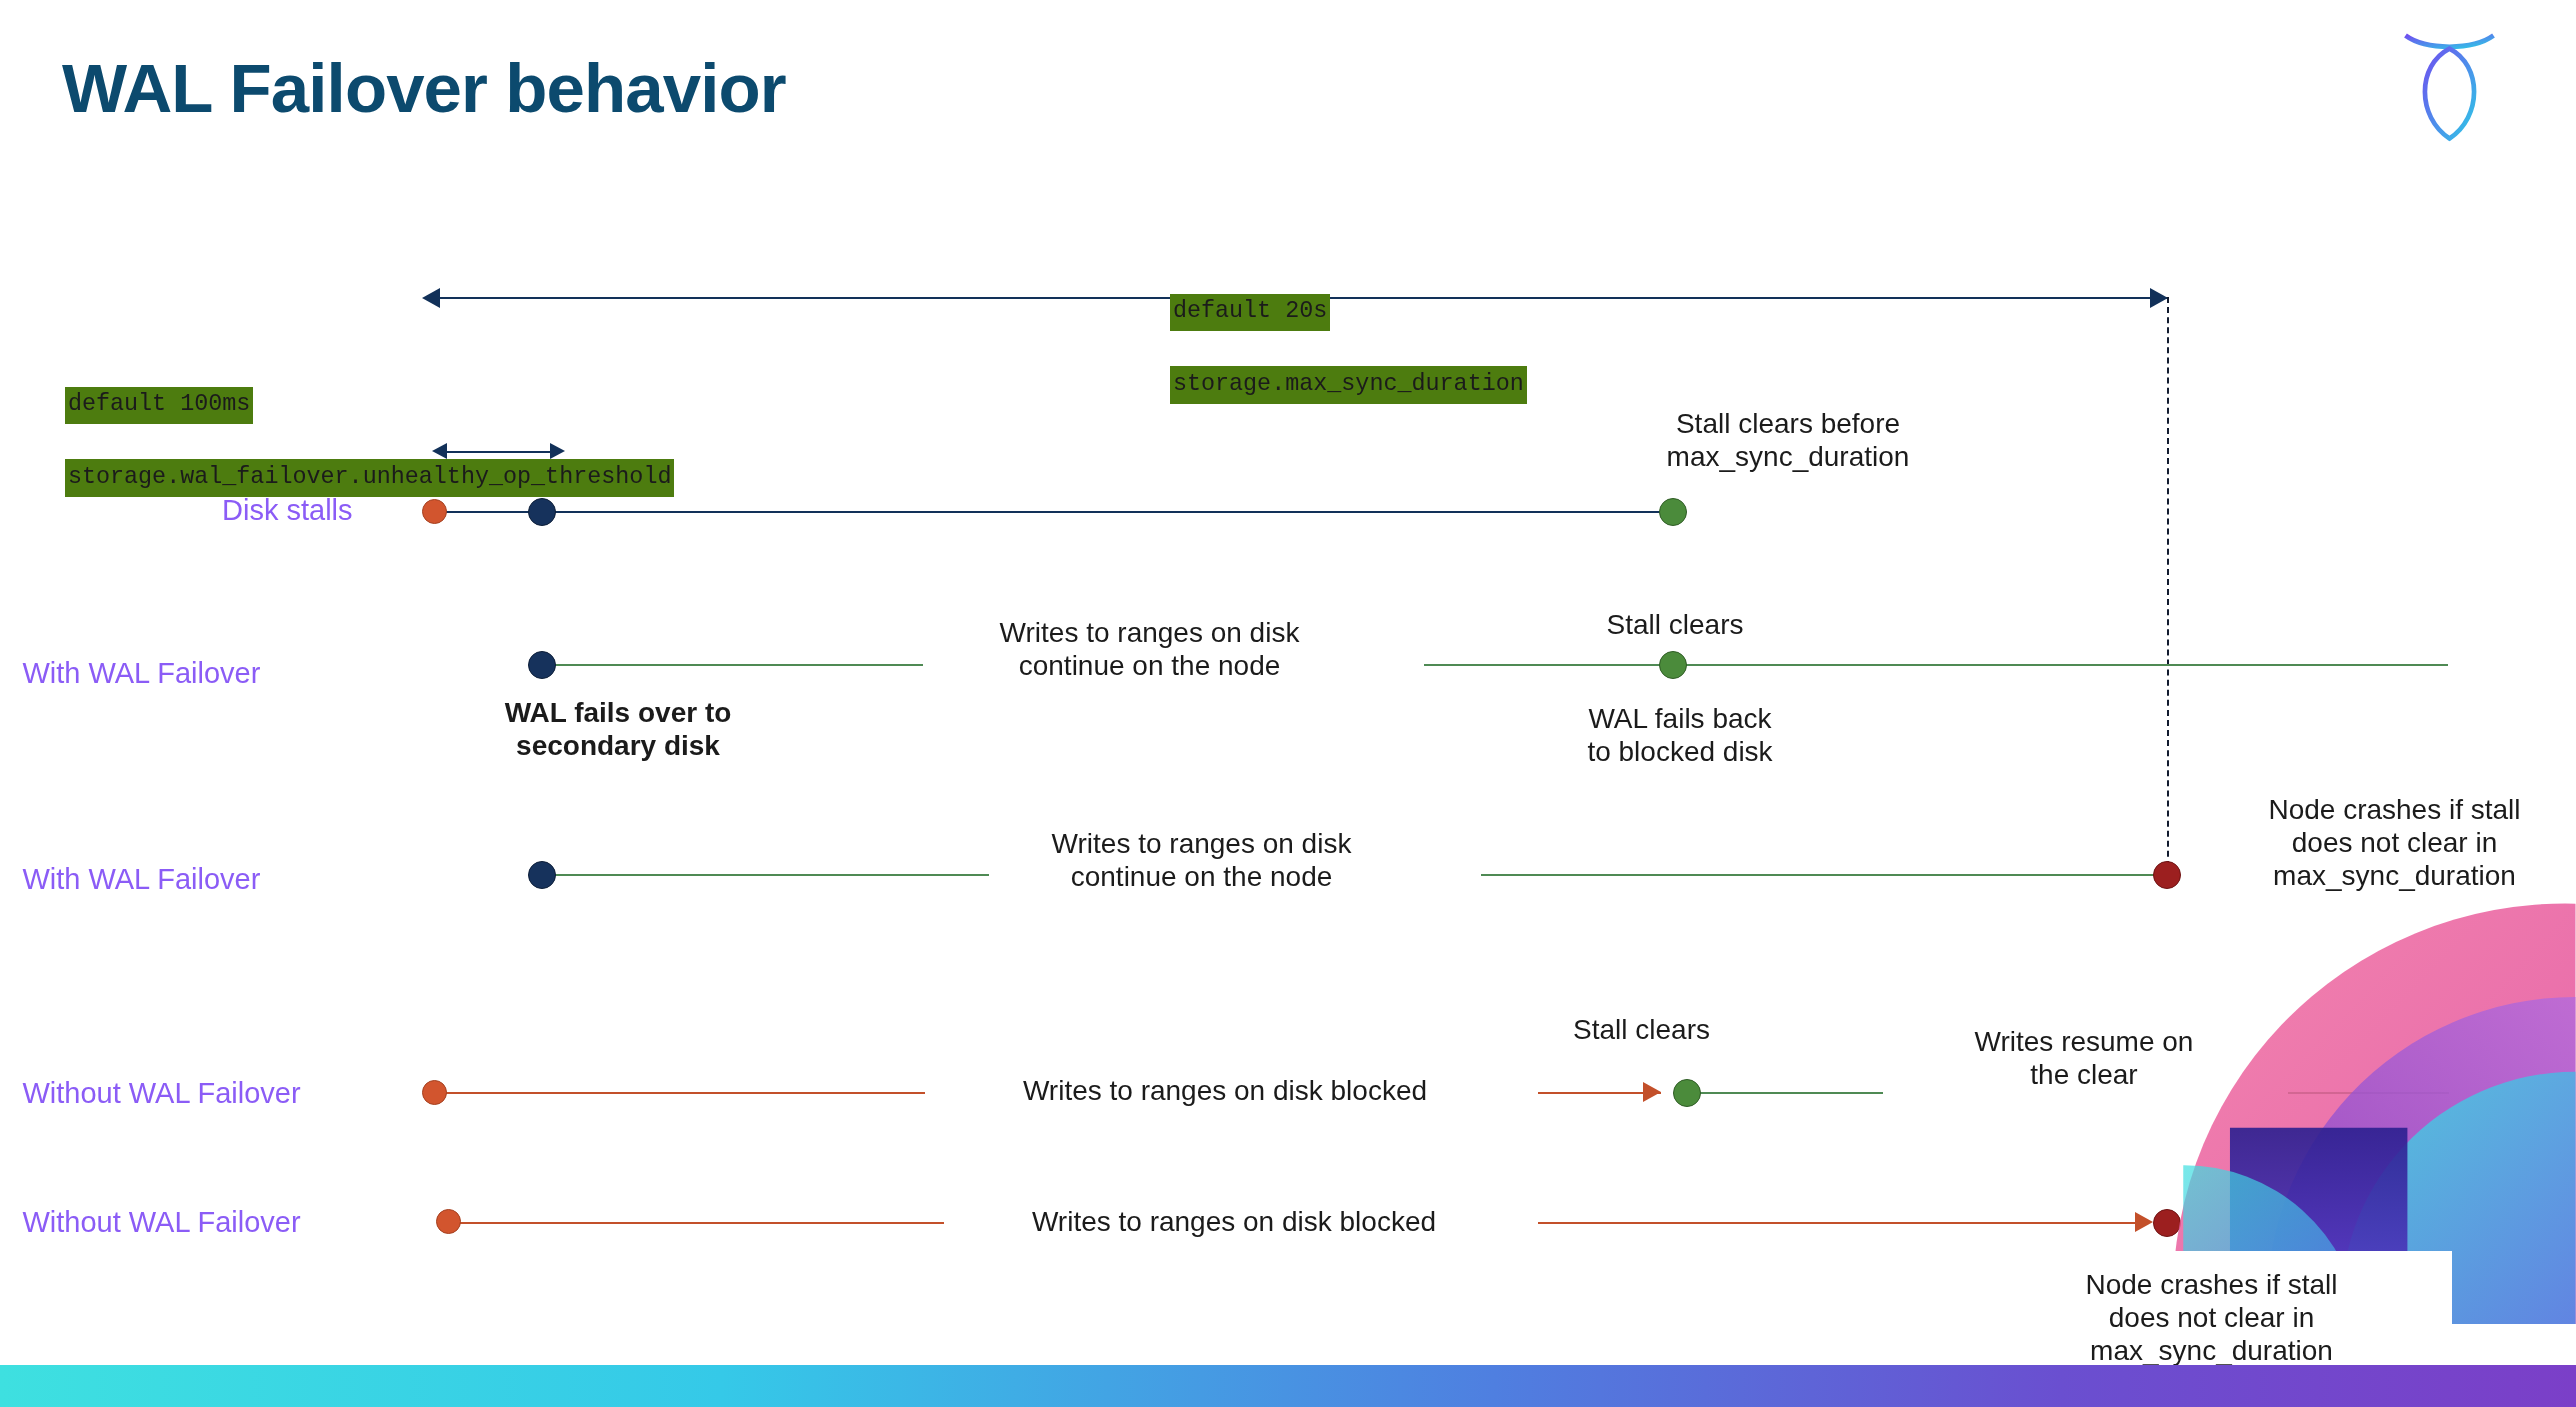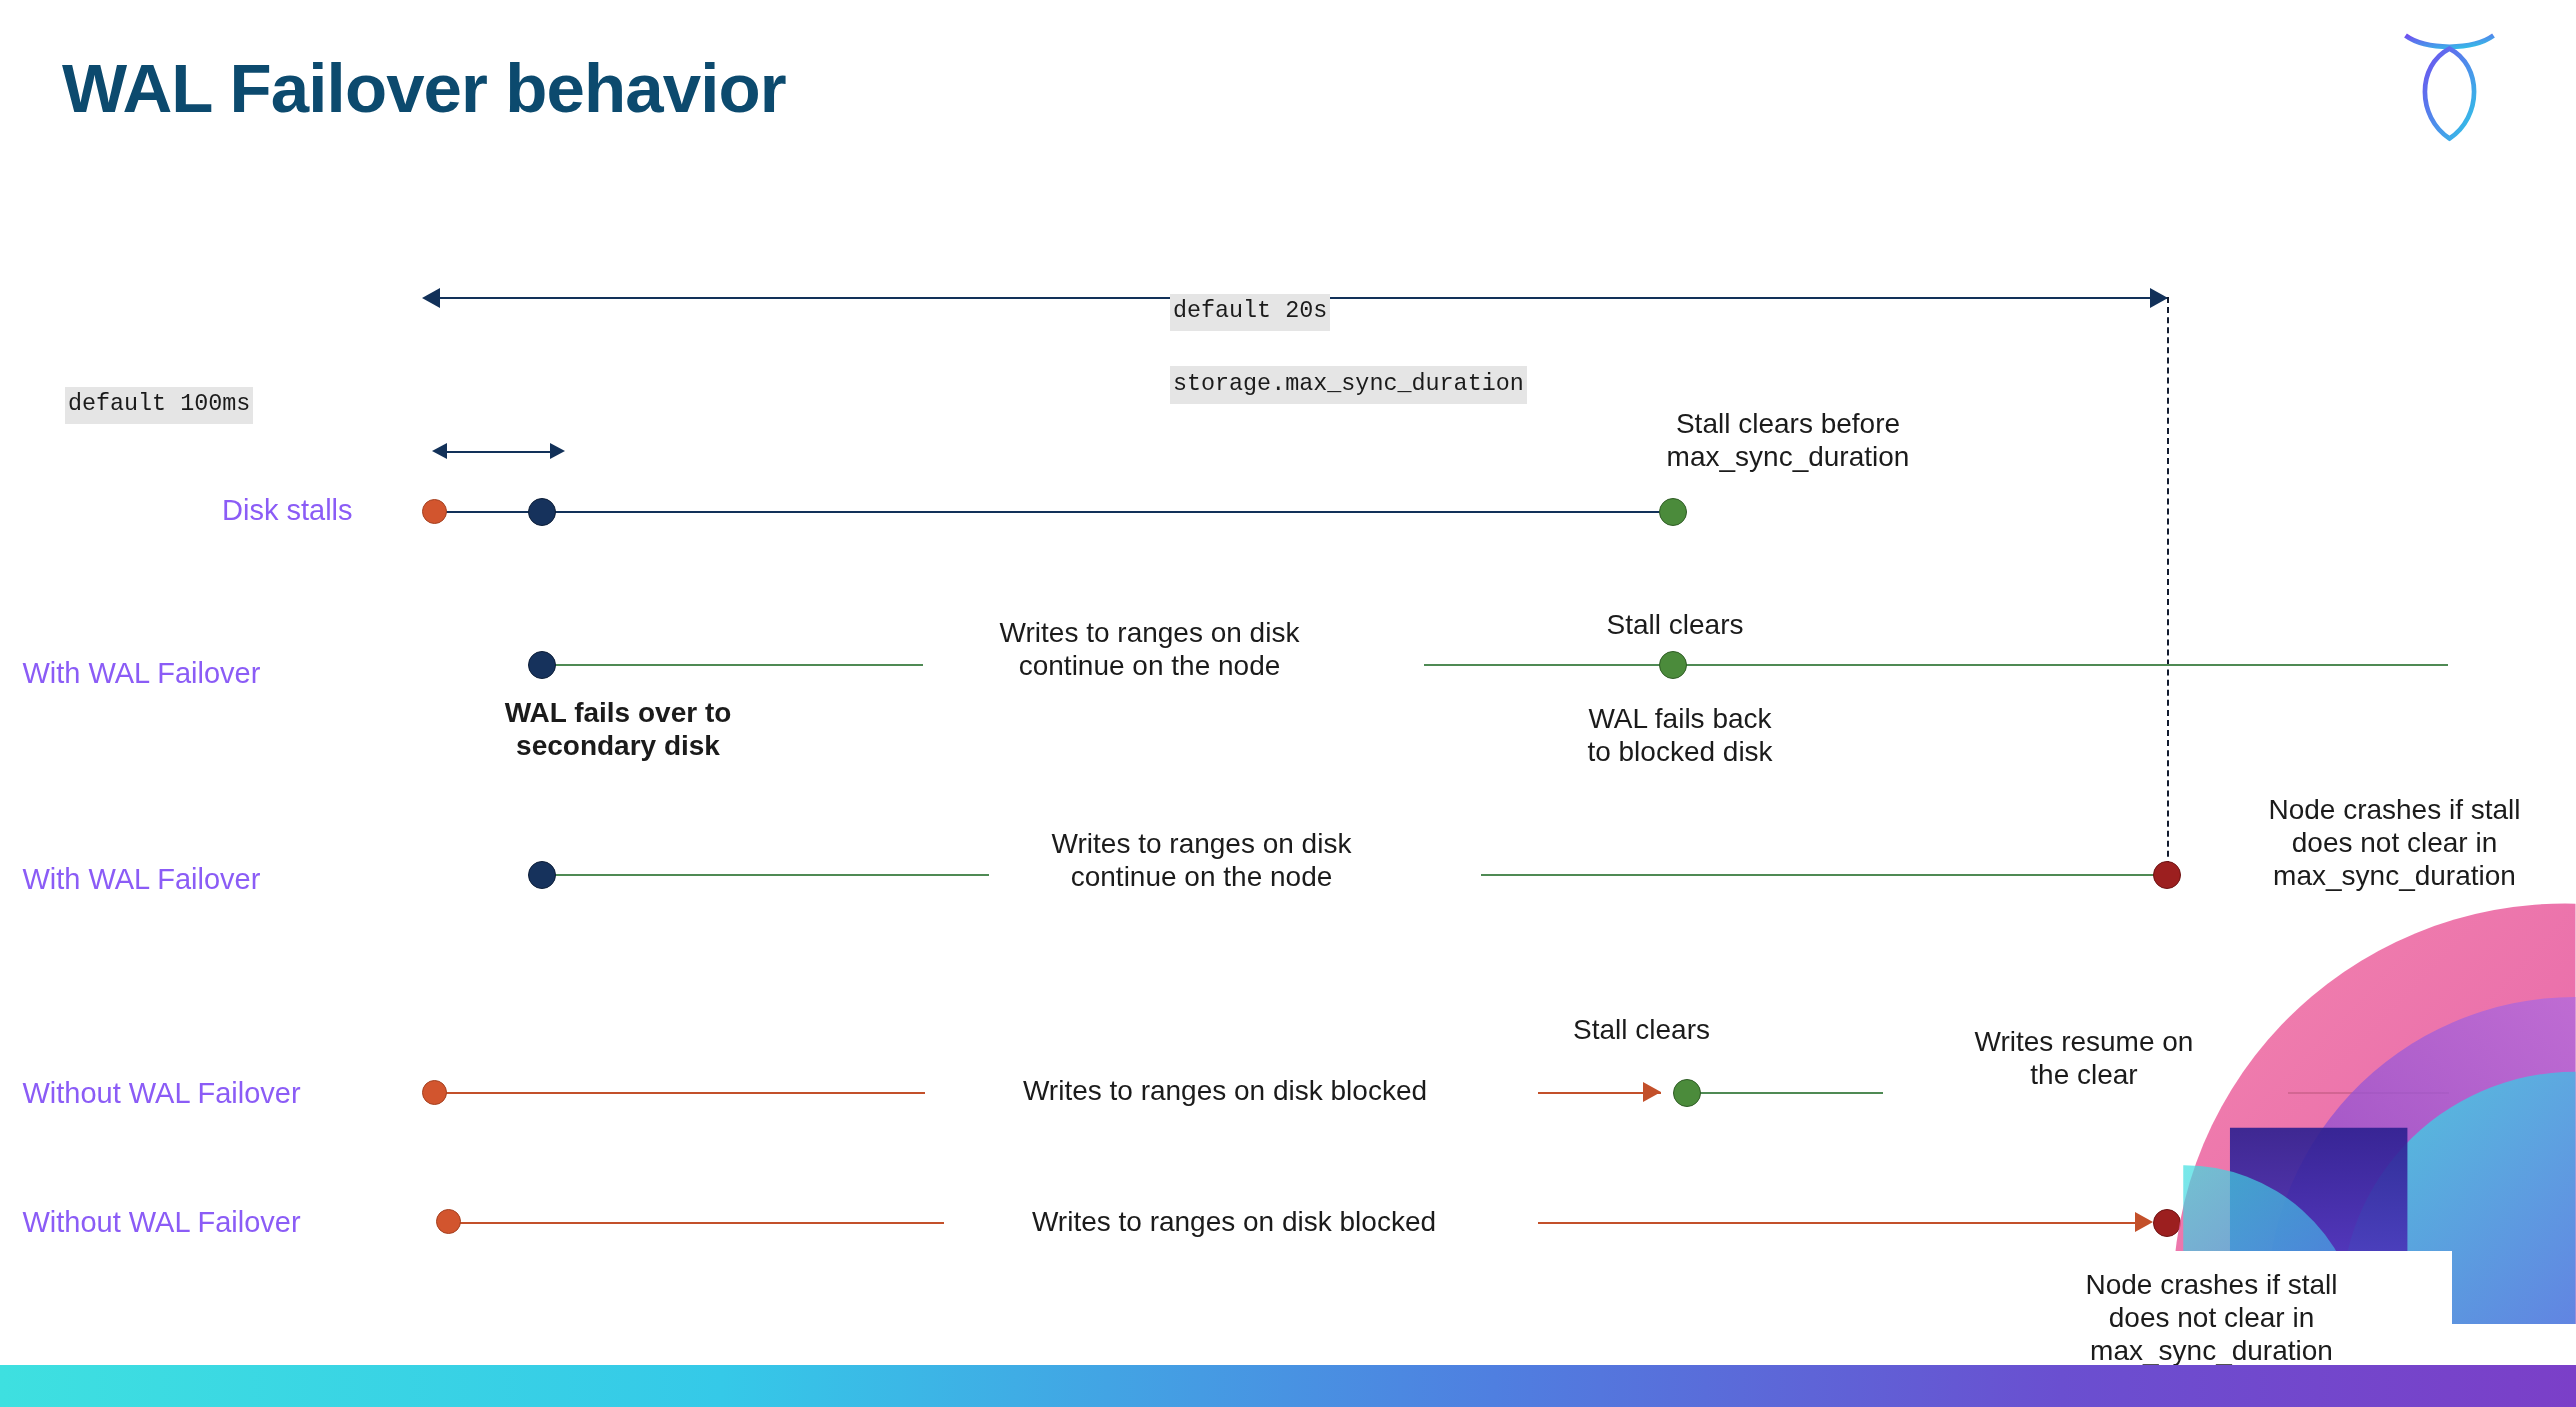--- a/index.html
+++ b/index.html
@@ -40,21 +40,21 @@
   
   .code-block {
     position: absolute;
     font-family: "Liberation Mono", monospace;
     font-size: 23.4px;
     line-height: 1.52;
     color: #1b1b1b;
     white-space: pre;
   }
   .code-block span {
-    background: #e5e5e5;
+    background: #4d7c0f;
     display: inline-block;
     padding: 0.9px 2.8px;
   }
 
   
   .row-label {
     position: absolute;
     font-size: 29px;
     color: #8b5cf6;
     white-space: nowrap;
@@ -181,20 +181,21 @@
 <div class="arrow-head left" style="left:422px; top:288px;"></div>
 <div class="arrow-head right" style="left:2150px; top:288px;"></div>
 
 <div class="code-block" style="left:1142px; top:258px;">
   <span>default 20s</span><br>
   <span>storage.max_sync_duration</span>
 </div>
 
 <div class="code-block" style="left:37px; top:351px;">
   <span>default 100ms</span><br>
+  <span>storage.wal_failover.unhealthy_op_threshold</span>
 </div>
 
 <div class="line navy" style="left:447px; top:451px; width:103px;"></div>
 <div class="arrow-head left small" style="left:432px; top:443px;"></div>
 <div class="arrow-head right small" style="left:550px; top:443px;"></div>
 
 <div class="vdash" style="left:2167px; top:297px; height:580px;"></div>
 
 <div class="row-label" style="left:222px; top:494px;">Disk stalls</div>
 <div class="line navy" style="left:439px; top:511px; width:1234px;"></div>

